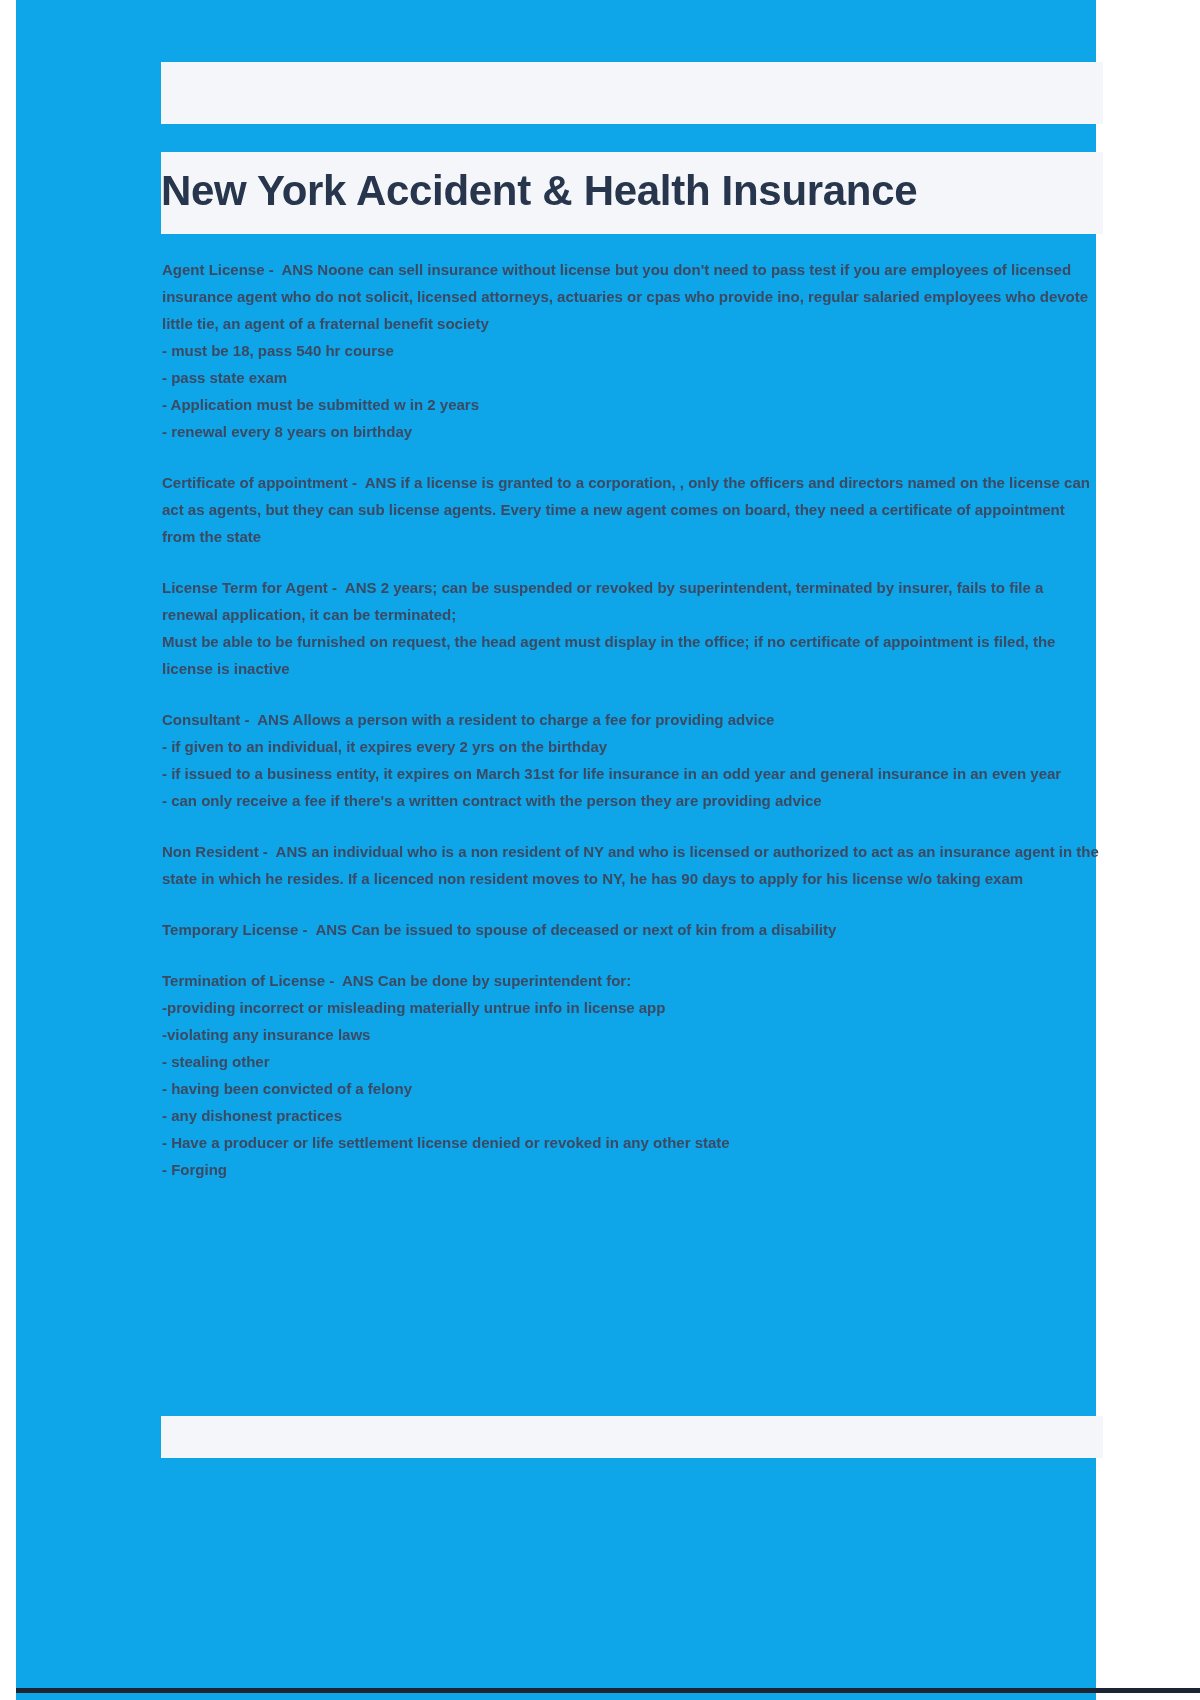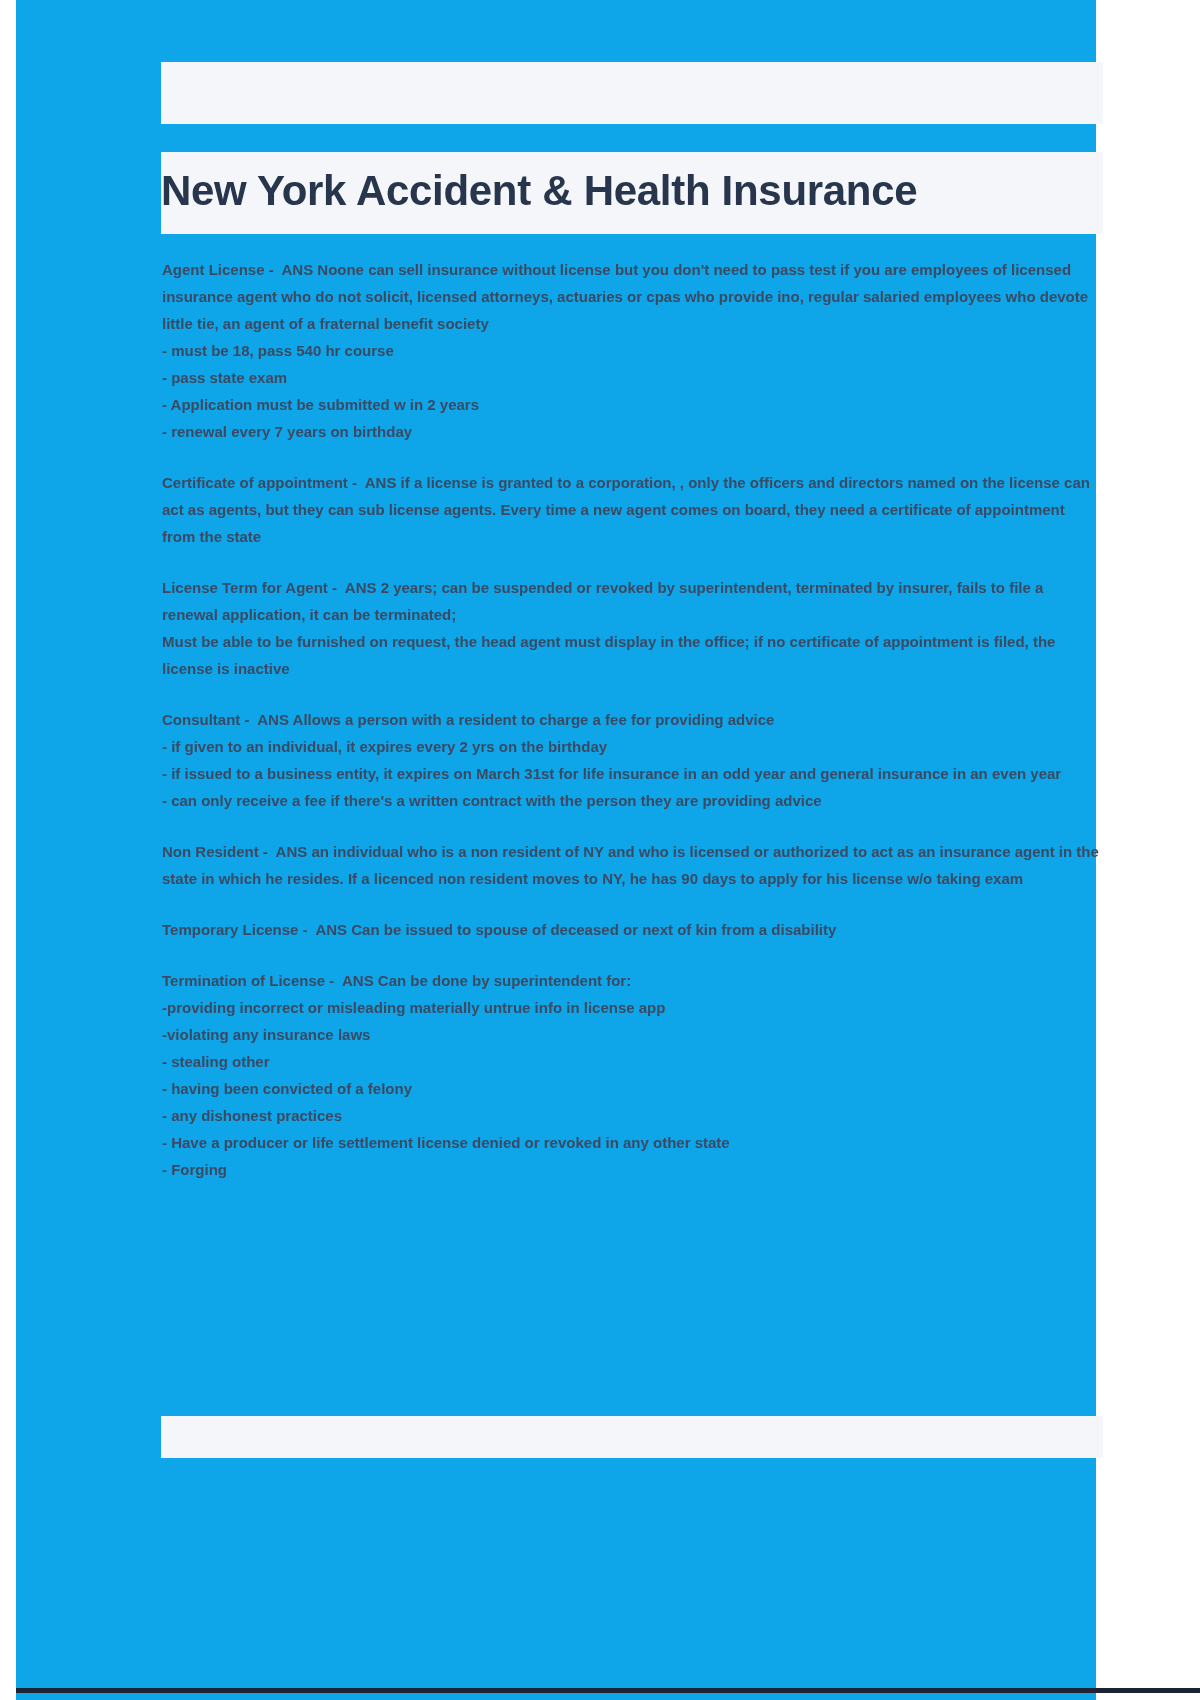--- a/index.html
+++ b/index.html
@@ -90,21 +90,21 @@
 
   <div class="title">New York Accident &amp; Health Insurance</div>
 
   <div class="content">
 
     <div class="block">
       <div class="line">Agent License -  ANS Noone can sell insurance without license but you don't need to pass test if you are employees of licensed insurance agent who do not solicit, licensed attorneys, actuaries or cpas who provide ino, regular salaried employees who devote little tie, an agent of a fraternal benefit society</div>
       <div class="line">- must be 18, pass 540 hr course</div>
       <div class="line">- pass state exam</div>
       <div class="line">- Application must be submitted w in 2 years</div>
-      <div class="line">- renewal every 7 years on birthday</div>
+      <div class="line">- renewal every 8 years on birthday</div>
     </div>
 
     <div class="block">
       <div class="line">Certificate of appointment -  ANS if a license is granted to a corporation, , only the officers and directors named on the license can act as agents, but they can sub license agents. Every time a new agent comes on board, they need a certificate of appointment from the state</div>
     </div>
 
     <div class="block">
       <div class="line">License Term for Agent -  ANS 2 years; can be suspended or revoked by superintendent, terminated by insurer, fails to file a renewal application, it can be terminated;</div>
       <div class="line">Must be able to be furnished on request, the head agent must display in the office; if no certificate of appointment is filed, the license is inactive</div>
     </div>

